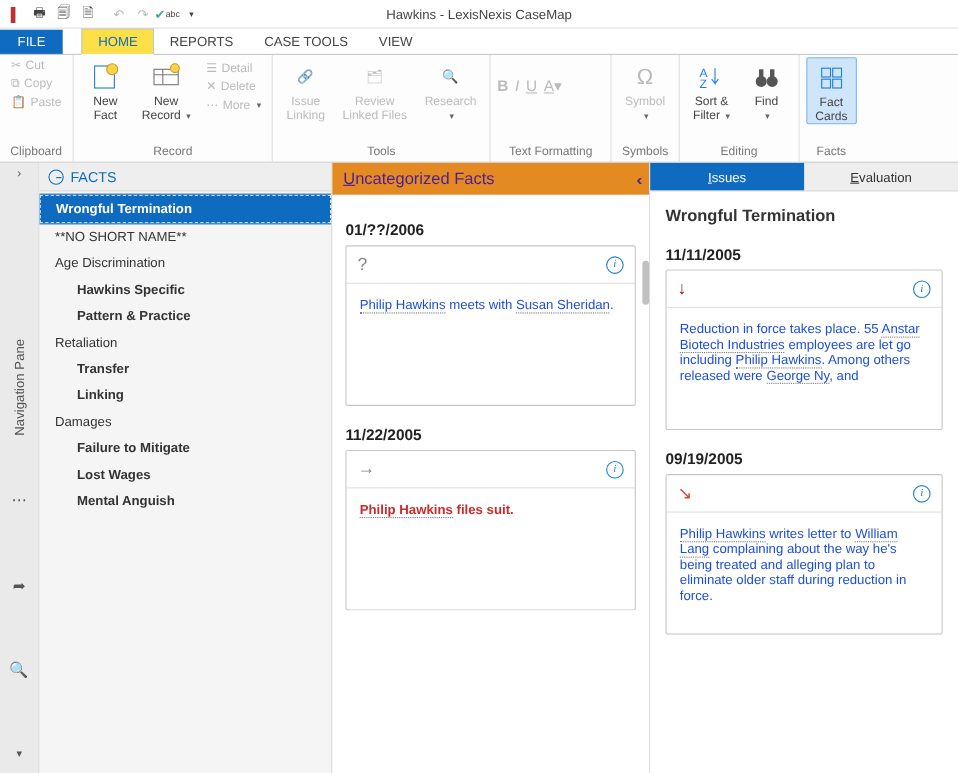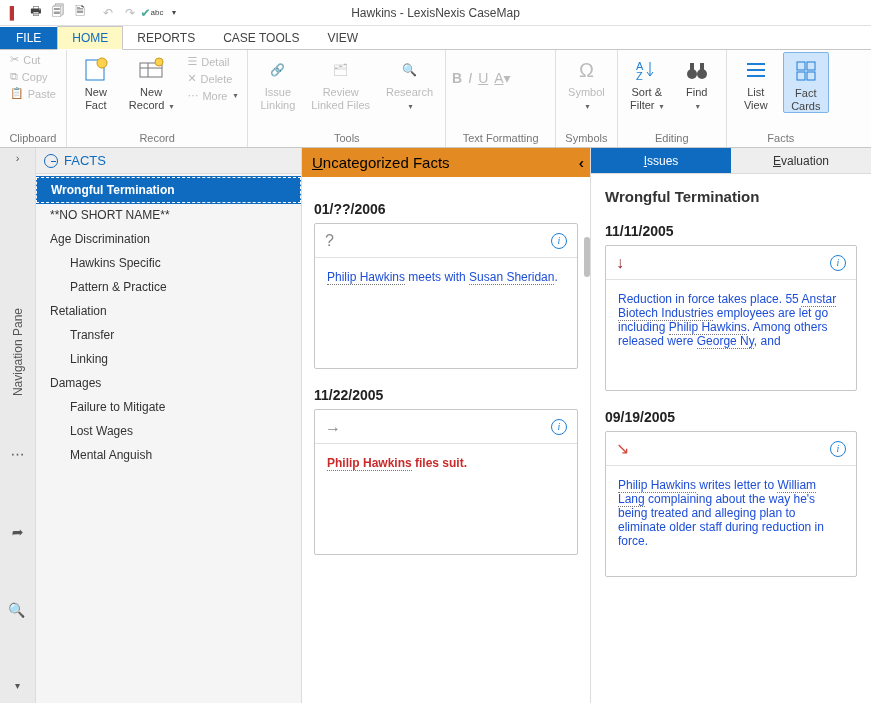--- a/index.html
+++ b/index.html
@@ -8,21 +8,21 @@
   
   .qat-bar { height: 26px; background: #fff; display: flex; align-items: center; padding: 0 4px; border-bottom: 1px solid #e0e0e0; position: relative; }
   .qat-bar .qat-btn { width: 20px; height: 20px; margin-right: 2px; display: flex; align-items: center; justify-content: center; font-size: 12px; color: #444; }
   .qat-bar .qat-btn.disabled { color: #bbb; }
   .app-title { position: absolute; left: 0; right: 0; text-align: center; font-size: 12px; color: #444; pointer-events: none; }
 
   
   .tab-strip { height: 24px; display: flex; align-items: flex-end; border-bottom: 1px solid #c7c7c7; background: #fff; }
   .file-tab { background: #0f6bbf; color: #fff; padding: 4px 16px; font-size: 12px; }
   .tab { padding: 4px 14px; font-size: 12px; color: #444; cursor: pointer; }
-  .tab.active { color: #0f6bbf; border: 1px solid #c7c7c7; border-bottom: 1px solid #fff; position: relative; top: 1px; background: #fef9c3; }
+  .tab.active { color: #0f6bbf; border: 1px solid #c7c7c7; border-bottom: 1px solid #fff; position: relative; top: 1px; background: #fde047; margin-left: 17px; }
 
   
   .ribbon { height: 98px; display: flex; border-bottom: 1px solid #c7c7c7; background: #fdfdfd; }
   .group { border-right: 1px solid #e0e0e0; padding: 2px 6px 0 6px; display: flex; flex-direction: column; justify-content: space-between; }
   .group-body { display: flex; align-items: flex-start; gap: 4px; }
   .group-label { text-align: center; font-size: 11px; color: #777; padding: 2px 0 3px 0; }
   .vstack { display: flex; flex-direction: column; gap: 2px; }
   .small-btn { display: flex; align-items: center; gap: 4px; padding: 1px 4px; font-size: 11px; color: #444; white-space: nowrap; }
   .small-btn.disabled { color: #bbb; }
   .big-btn { display: flex; flex-direction: column; align-items: center; justify-content: flex-start; padding: 4px 6px 0 6px; min-width: 46px; cursor: pointer; }
@@ -41,25 +41,25 @@
   .nav-rail .vlabel { writing-mode: vertical-lr; transform: rotate(180deg); font-size: 12px; color: #555; margin-top: 140px; }
   .nav-rail .rail-icon { margin-top: auto; margin-bottom: 12px; color: #555; font-size: 14px; }
   .nav-rail .collapse-chev { width: 100%; text-align: center; padding: 4px 0; color: #555; font-size: 11px; }
 
   .sidebar { width: 266px; border-right: 1px solid #dcdcdc; background: #f5f5f5; display: flex; flex-direction: column; }
   .facts-header { height: 26px; display: flex; align-items: center; gap: 6px; padding: 0 8px; border-bottom: 1px solid #dcdcdc; background: #eeeeee; font-size: 13px; color: #0f6bbf; }
   .facts-header .clock-icon { width:14px; height:14px; border:1px solid #0f6bbf; border-radius:50%; position:relative; }
   .facts-header .clock-icon::after { content:""; position:absolute; width:5px; height:1px; background:#0f6bbf; top:6px; left:6px; }
   .tree { padding: 3px 0 0 0; overflow: auto; }
   .tree-item { padding: 5px 8px 5px 14px; font-size: 12px; color: #333; cursor: pointer; white-space: nowrap; }
-  .tree-item.level2 { padding-left: 34px; }
+  .tree-item.level2 { padding-left: 34px; font-weight: bold; }
   .tree-item.selected { background: #0f6bbf; color: #fff; font-weight: 600; border: 1px dashed #fff; outline: 1px solid #0f6bbf; }
 
   .center-col { flex: 1; display: flex; flex-direction: column; border-right: 1px solid #dcdcdc; overflow: hidden; }
-  .uncat-bar { background: #e38b22; color: #000000; padding: 6px 10px; display: flex; align-items: center; justify-content: space-between; font-size: 15px; }
+  .uncat-bar { background: #e38b22; color: #4c1d95; padding: 6px 10px; display: flex; align-items: center; justify-content: space-between; font-size: 15px; }
   .uncat-bar .ul-letter { text-decoration: underline; }
   .chev-left { font-size: 14px; letter-spacing: -4px; }
   .card-area { padding: 6px 12px 0 12px; overflow: auto; position: relative; }
   .card-date { font-size: 14px; font-weight: 600; margin: 18px 0 6px 0; color: #222; }
   .fact-card { border: 1px solid #c7c7c7; border-radius: 2px; background: #fff; }
   .fact-card-hdr { height: 34px; display: flex; align-items: center; justify-content: space-between; padding: 0 10px; border-bottom: 1px solid #e0e0e0; }
   .status-icon { font-size: 16px; color: #888; }
   .status-icon.red-down { color: #8b2b2b; }
   .status-icon.red-diag { color: #d24a3a; }
   .info-icon { width: 16px; height: 16px; border: 1px solid #1d7fd6; color: #1d7fd6; border-radius: 50%; display: flex; align-items: center; justify-content: center; font-size: 10px; font-style: italic; font-family: Georgia, serif; }
@@ -230,31 +230,20 @@
             </svg>
           </div>
         <div class="lbl"><span>Find</span><br><span class="drop-caret">▾</span></div>
       </div>
     </div>
     <div class="group-label">Editing</div>
   </div>
 
   <div class="group" style="border-right:none;">
     <div class="group-body">
-      <div class="big-btn">
-        <div class="icon-box">
-            <svg width="22" height="22">
-              <line x1="2" y1="5" x2="20" y2="5" stroke="#1d7fd6" stroke-width="2"></line>
-              <line x1="2" y1="11" x2="20" y2="11" stroke="#1d7fd6" stroke-width="2"></line>
-              <line x1="2" y1="17" x2="20" y2="17" stroke="#1d7fd6" stroke-width="2"></line>
-            </svg>
-          </div>
-        <div class="lbl" style="white-space:pre;">List
-View</div>
-      </div>
       <div class="big-btn active">
         <div class="icon-box">
             <svg width="22" height="22">
               <rect x="2" y="2" width="8" height="8" fill="none" stroke="#1d7fd6"></rect>
               <rect x="12" y="2" width="8" height="8" fill="none" stroke="#1d7fd6"></rect>
               <rect x="2" y="12" width="8" height="8" fill="none" stroke="#1d7fd6"></rect>
               <rect x="12" y="12" width="8" height="8" fill="none" stroke="#1d7fd6"></rect>
             </svg>
           </div>
         <div class="lbl" style="white-space:pre;">Fact

